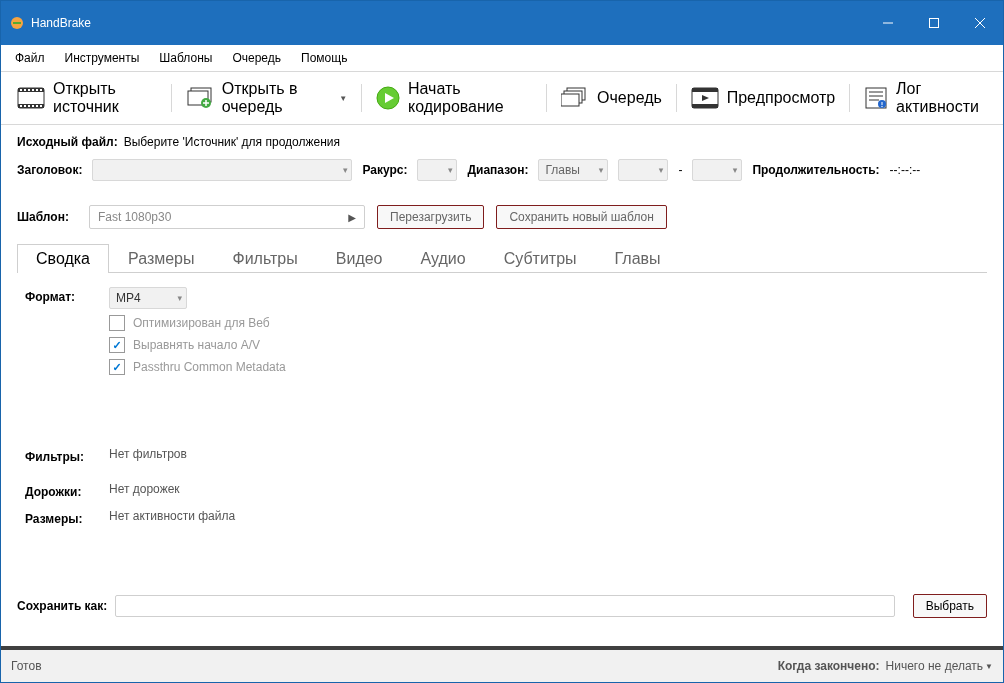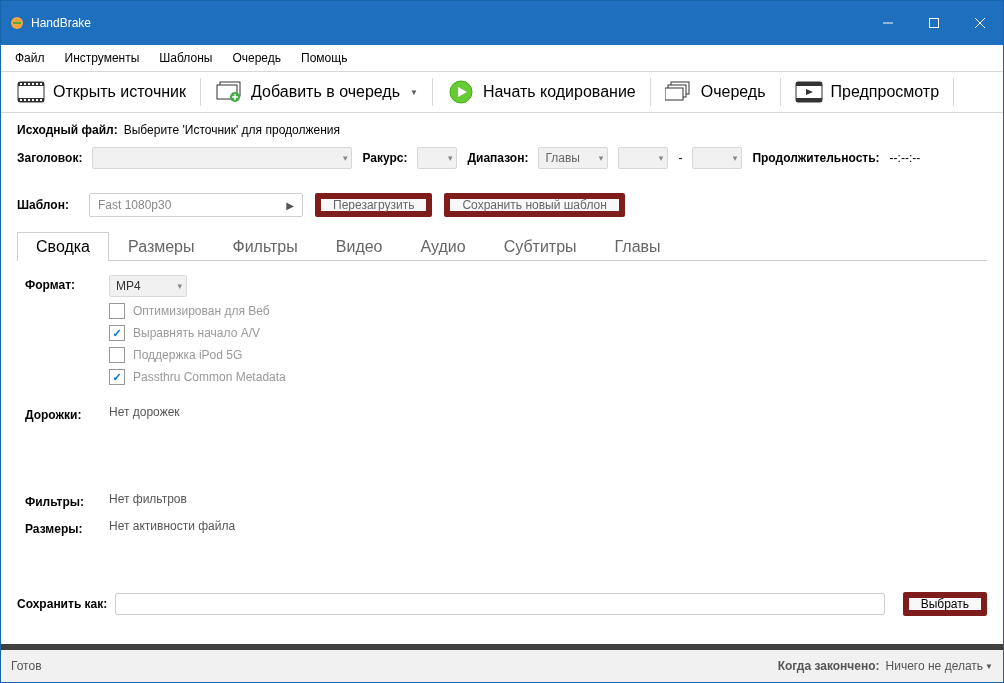--- a/index.html
+++ b/index.html
@@ -17,36 +17,36 @@
 .tbtn-label { font-size: 16px; }
 .tsep { width: 1px; height: 28px; background: #d8d8d8; margin: 0 2px; }
 .dropdown-arrow { font-size: 8px; color: #555; margin-left: 2px; }
 .content { flex: 1; padding: 10px 16px; display: flex; flex-direction: column; overflow: hidden; }
 .row { display: flex; align-items: center; margin-bottom: 10px; gap: 6px; }
 .lbl { font-weight: bold; font-size: 12px; }
 .txt { font-size: 12px; }
 .select { background: #f1f1f1; border: 1px solid #d8d8d8; height: 22px; padding: 0 18px 0 6px; position: relative; font-size: 12px; display: inline-flex; align-items: center; color: #666; border-radius: 2px; }
 .select::after { content: "▾"; position: absolute; right: 4px; font-size: 9px; color: #888; }
 .input { background: #fff; border: 1px solid #cfcfcf; height: 22px; padding: 0 6px; font-size: 12px; border-radius: 2px; }
-.btn { background: #f8f8f8; border: 6px solid #7f1d1d; height: 24px; padding: 0 12px; font-size: 12px; color: #666; cursor: default; border-radius: 2px; display: inline-flex; align-items: center; }
-.preset-box { background: #fff; border: 1px solid #cfcfcf; width: 214px; height: 24px; padding: 0 8px; display: flex; align-items: center; justify-content: space-between; color: #888; border-radius: 2px; }
+.btn { background: #f8f8f8; border: 1px solid #7f1d1d; height: 24px; padding: 0 12px; font-size: 12px; color: #666; cursor: default; border-radius: 2px; display: inline-flex; align-items: center; }
+.preset-box { background: #fff; border: 1px solid #cfcfcf; width: 276px; height: 24px; padding: 0 8px; display: flex; align-items: center; justify-content: space-between; color: #888; border-radius: 2px; }
 .tabs { display: flex; border-bottom: 1px solid #cfcfcf; margin-top: 4px; }
 .tab { padding: 5px 18px; border: 1px solid transparent; border-bottom: none; cursor: default; color: #666; font-size: 16px; position: relative; top: 1px; }
 .tab.active { border-color: #cfcfcf; background: #fff; color: #000; }
 .tab-content { flex: 1; padding: 14px 8px; overflow: auto; }
 .form-row { display: flex; align-items: flex-start; margin-bottom: 10px; }
 .form-label { width: 84px; font-weight: bold; font-size: 12px; padding-top: 3px; }
 .form-val { flex: 1; color: #555; }
 .checkbox-row { display: flex; align-items: center; gap: 8px; margin-top: 6px; margin-bottom: 2px; }
 .checkbox { width: 16px; height: 16px; border: 1px solid #999; display: flex; align-items: center; justify-content: center; background: #fff; font-size: 11px; }
 .checkbox.checked::before { content: "✓"; color: #0078d4; font-weight: bold; }
 .checkbox-label { color: #999; font-size: 12px; }
 .save-row { display: flex; align-items: center; gap: 8px; padding: 6px 16px 28px; }
 .save-input { flex: 1; }
-.statusbar { background: #f1f1f1; border-top: 6px solid #404040; height: 24px; display: flex; align-items: center; padding: 16px 10px; font-size: 12px; color: #555; }
+.statusbar { background: #f1f1f1; border-top: 4px solid #404040; height: 24px; display: flex; align-items: center; padding: 16px 10px; font-size: 12px; color: #555; }
 .status-right { margin-left: auto; display: flex; align-items: center; gap: 6px; }
 .status-dd { display: flex; align-items: center; gap: 2px; cursor: default; }
 svg { display: block; }
 </style>
 </head>
 <body>
 
 <div class="titlebar">
   <div class="titlebar-icon">
     <svg width="16" height="16" viewBox="0 0 16 16">
@@ -110,21 +110,21 @@
   <div class="tbtn">
     <div class="tbtn-icon">
       <svg width="28" height="22" viewBox="0 0 28 22">
           <rect x="5" y="1" width="20" height="14" fill="#fff" stroke="#333"></rect>
           <rect x="2" y="4" width="20" height="14" fill="#fff" stroke="#333"></rect>
           <circle cx="20" cy="16" r="5" fill="#4a4"></circle>
           <line x1="20" y1="13" x2="20" y2="19" stroke="#fff" stroke-width="1.5"></line>
           <line x1="17" y1="16" x2="23" y2="16" stroke="#fff" stroke-width="1.5"></line>
         </svg>
     </div>
-    <span class="tbtn-label">Добавить в очередь</span>
+    <span class="tbtn-label">Открыть в очередь</span>
     <span class="dropdown-arrow">▼</span>
   </div>
   <div class="tsep"></div>
   <div class="tbtn">
     <div class="tbtn-icon">
       <svg width="24" height="24" viewBox="0 0 24 24">
           <circle cx="12" cy="12" r="11" fill="#6c3"></circle>
           <circle cx="12" cy="12" r="11" fill="none" stroke="#4a1" stroke-width="1"></circle>
           <polygon points="9,7 18,12 9,17" fill="#fff"></polygon>
         </svg>
@@ -148,20 +148,34 @@
       <svg width="28" height="22" viewBox="0 0 28 22">
           <rect x="1" y="1" width="26" height="20" rx="2" fill="#fff" stroke="#333"></rect>
           <rect x="1" y="1" width="26" height="4" fill="#333"></rect>
           <rect x="1" y="17" width="26" height="4" fill="#333"></rect>
           <polygon points="11,8 18,11 11,14" fill="#333"></polygon>
         </svg>
     </div>
     <span class="tbtn-label">Предпросмотр</span>
   </div>
   <div class="tsep"></div>
+  <div class="tbtn">
+    <div class="tbtn-icon">
+      <svg width="24" height="22" viewBox="0 0 24 22">
+          <rect x="2" y="1" width="20" height="20" fill="#fff" stroke="#333"></rect>
+          <line x1="5" y1="5" x2="19" y2="5" stroke="#333"></line>
+          <line x1="5" y1="9" x2="19" y2="9" stroke="#333"></line>
+          <line x1="5" y1="13" x2="15" y2="13" stroke="#333"></line>
+          <circle cx="18" cy="17" r="4" fill="#26c"></circle>
+          <line x1="18" y1="15" x2="18" y2="18" stroke="#fff"></line>
+          <circle cx="18" cy="19.5" r="0.7" fill="#fff"></circle>
+        </svg>
+    </div>
+    <span class="tbtn-label">Лог активности</span>
+  </div>
 </div>
 
 <div class="content">
 
   <div class="row">
     <span class="lbl">Исходный файл:</span>
     <span class="txt">Выберите 'Источник' для продолжения</span>
   </div>
 
   <div class="row" style="gap:10px;">
@@ -213,36 +227,32 @@
           </div>
         <div class="checkbox-row">
           <div class="checkbox"></div>
           <span class="checkbox-label">Оптимизирован для Веб</span>
         </div>
         <div class="checkbox-row">
           <div class="checkbox checked"></div>
           <span class="checkbox-label">Выравнять начало A/V</span>
         </div>
         <div class="checkbox-row">
-          <div class="checkbox"></div>
-          <span class="checkbox-label">Поддержка iPod 5G</span>
-        </div>
-        <div class="checkbox-row">
           <div class="checkbox checked"></div>
           <span class="checkbox-label">Passthru Common Metadata</span>
         </div>
       </div>
     </div>
+    <div class="form-row" style="margin-top:70px;">
+      <div class="form-label">Фильтры:</div>
+      <div class="form-val">Нет фильтров</div>
+    </div>
     <div class="form-row" style="margin-top:18px;">
       <div class="form-label">Дорожки:</div>
       <div class="form-val">Нет дорожек</div>
-    </div>
-    <div class="form-row" style="margin-top:70px;">
-      <div class="form-label">Фильтры:</div>
-      <div class="form-val">Нет фильтров</div>
     </div>
     <div class="form-row">
       <div class="form-label">Размеры:</div>
       <div class="form-val">Нет активности файла</div>
     </div>
   </div>
 
 </div>
 
 <div class="save-row">

